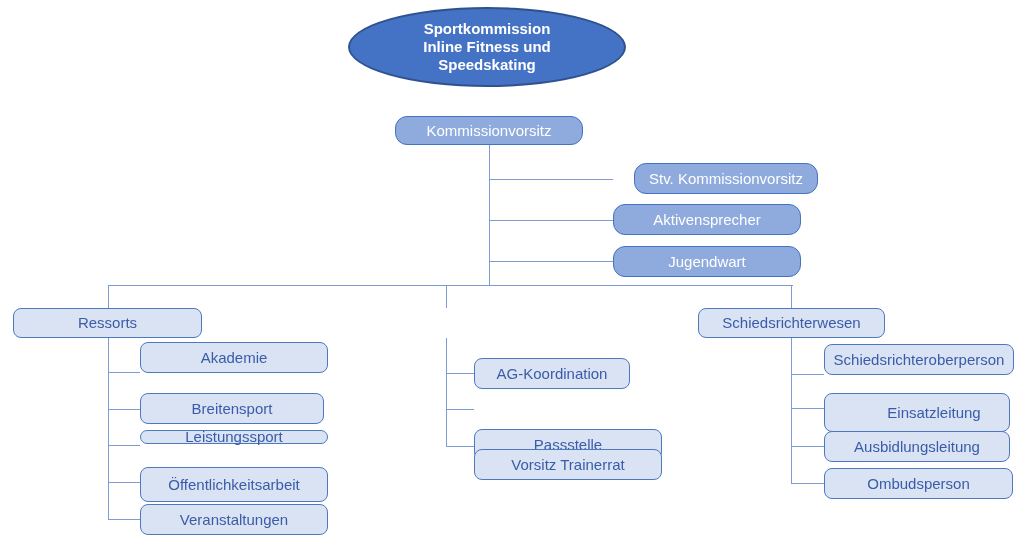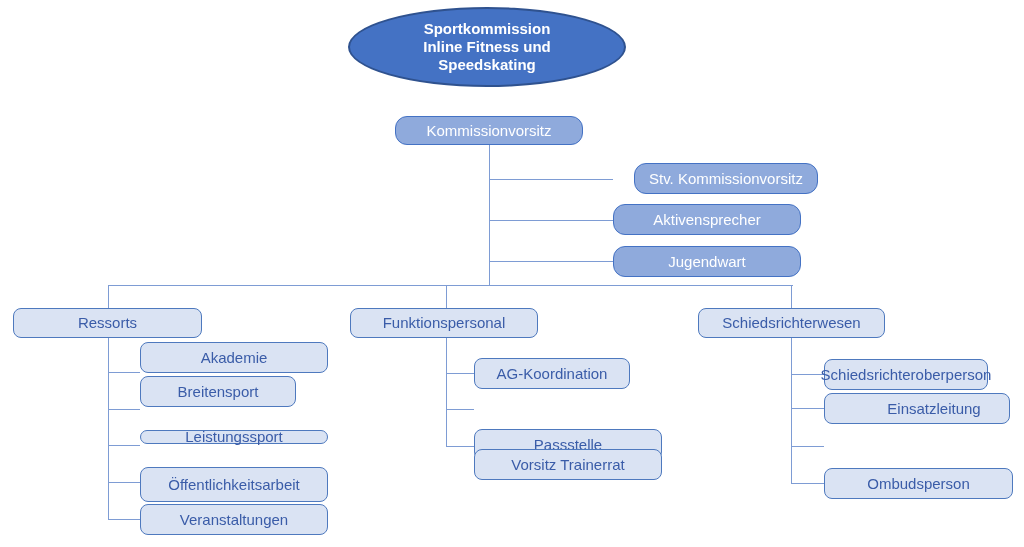--- a/index.html
+++ b/index.html
@@ -77,38 +77,35 @@
   </div>
 
   <div class="line" style="left:108px;top:285px;width:685px;height:1px;"></div>
   <div class="line" style="left:108px;top:285px;width:1px;height:23px;"></div>
   <div class="line" style="left:446px;top:285px;width:1px;height:23px;"></div>
   <div class="line" style="left:791px;top:285px;width:1px;height:23px;"></div>
 
   <div class="node light" style="left:13px;top:308px;width:189px;height:30px;">
     <span>Ressorts</span>
   </div>
-  <div class="node light" style="left:350px;top:308px;width:188px;height:30px;">
-    <span>Funktionspersonal</span>
-  </div>
   <div class="node light" style="left:698px;top:308px;width:187px;height:30px;">
     <span>Schiedsrichterwesen</span>
   </div>
 
   <div class="line" style="left:108px;top:338px;width:1px;height:182px;"></div>
   <div class="line" style="left:108px;top:372px;width:32px;height:1px;"></div>
   <div class="line" style="left:108px;top:409px;width:32px;height:1px;"></div>
   <div class="line" style="left:108px;top:445px;width:32px;height:1px;"></div>
   <div class="line" style="left:108px;top:482px;width:32px;height:1px;"></div>
   <div class="line" style="left:108px;top:519px;width:32px;height:1px;"></div>
 
   <div class="node light" style="left:140px;top:342px;width:188px;height:31px;">
     <span>Akademie</span>
   </div>
-  <div class="node light" style="left:140px;top:376px;width:156px;height:31px;">
+  <div class="node light" style="left:140px;top:393px;width:184px;height:31px;">
     <span>Breitensport</span>
   </div>
   <div class="node light" style="left:140px;top:430px;width:188px;height:14px;">
     <span>Leistungssport</span>
   </div>
   <div class="node light" style="left:140px;top:467px;width:188px;height:35px;">
     <span>Öffentlichkeitsarbeit</span>
   </div>
   <div class="node light" style="left:140px;top:504px;width:188px;height:31px;">
     <span>Veranstaltungen</span>
@@ -128,23 +125,26 @@
   <div class="node light" style="left:474px;top:449px;width:188px;height:31px;">
     <span>Vorsitz Trainerrat</span>
   </div>
 
   <div class="line" style="left:791px;top:338px;width:1px;height:146px;"></div>
   <div class="line" style="left:791px;top:374px;width:33px;height:1px;"></div>
   <div class="line" style="left:791px;top:408px;width:33px;height:1px;"></div>
   <div class="line" style="left:791px;top:446px;width:33px;height:1px;"></div>
   <div class="line" style="left:791px;top:483px;width:33px;height:1px;"></div>
 
-  <div class="node light" style="left:824px;top:359px;width:164px;height:31px;">
+  <div class="node light" style="left:824px;top:344px;width:190px;height:31px;">
     <span>Schiedsrichteroberperson</span>
   </div>
-  <div class="node light" style="left:824px;top:393px;width:186px;height:31px;padding-left:34px;">
+  <div class="node light" style="left:824px;top:393px;width:186px;height:39px;padding-left:34px;">
     <span>Einsatzleitung</span>
+  </div>
+  <div class="node light" style="left:824px;top:431px;width:186px;height:31px;">
+    <span>Ausbidlungsleitung</span>
   </div>
   <div class="node light" style="left:824px;top:468px;width:189px;height:31px;">
     <span>Ombudsperson</span>
   </div>
 
 </div>
 
 </body></html>

